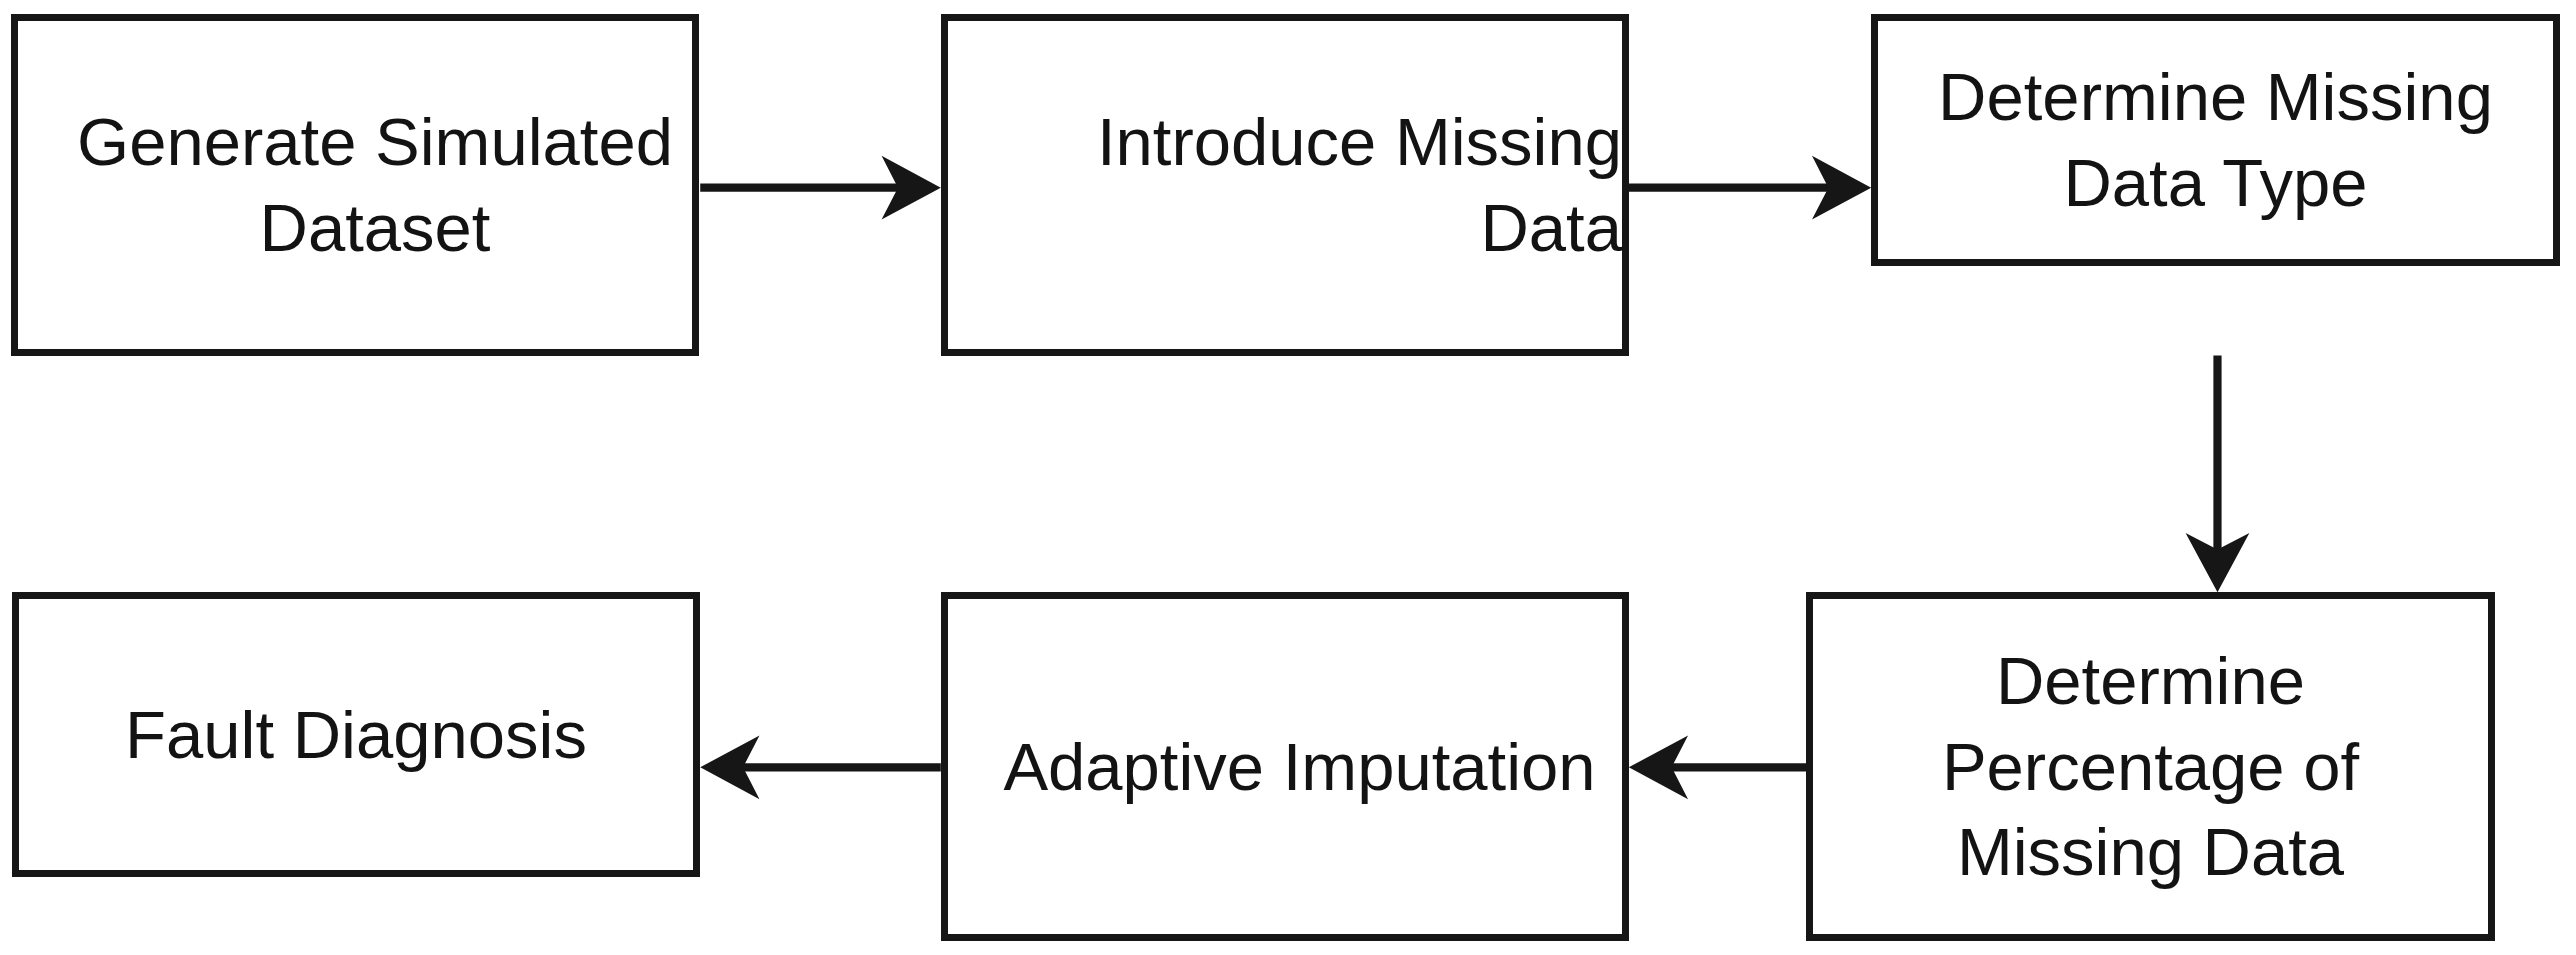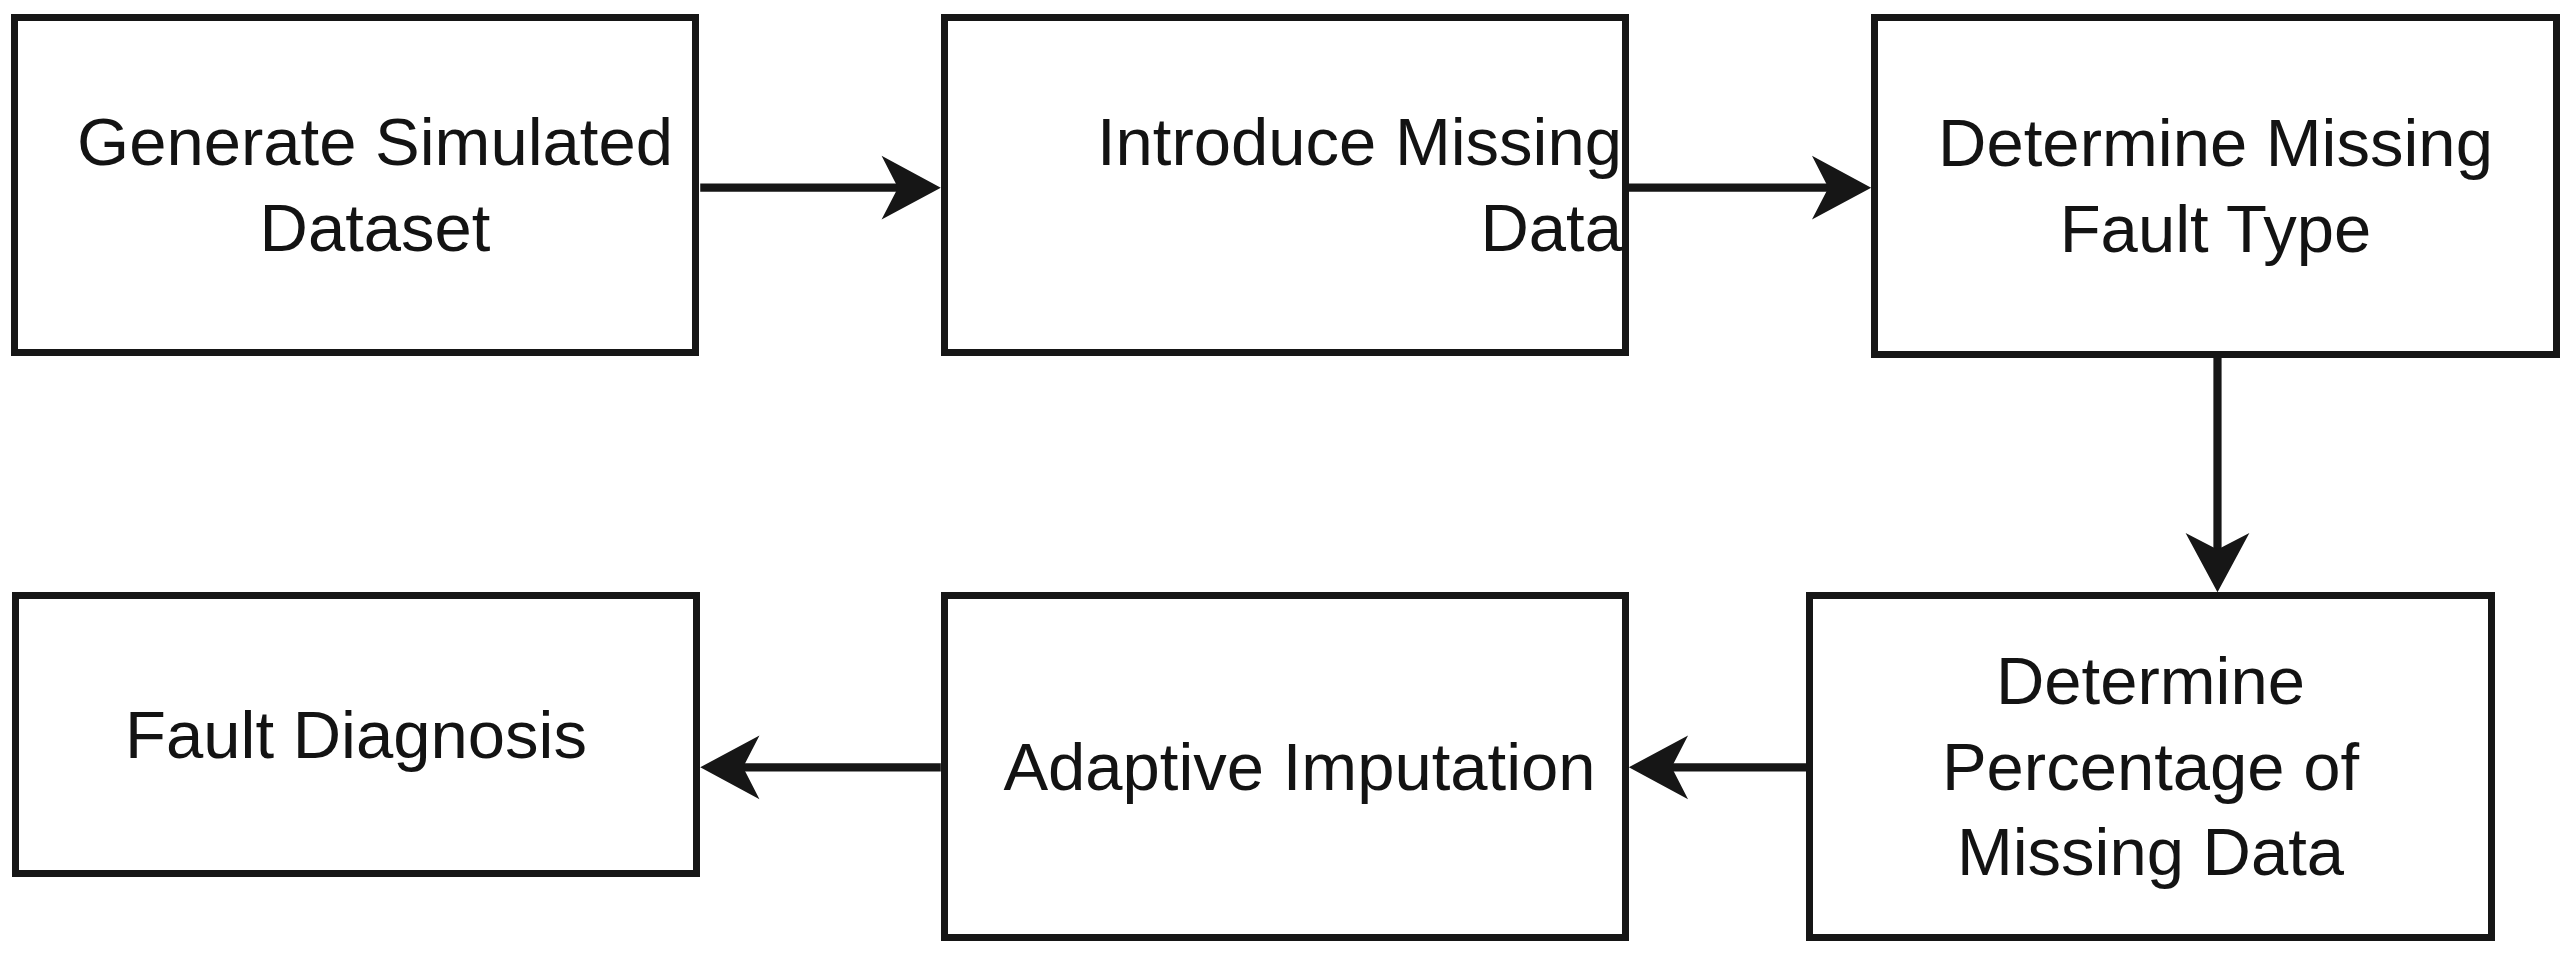--- a/index.html
+++ b/index.html
@@ -28,21 +28,21 @@
     color: #131313;
     font-size: 67px;
     line-height: 1.28;
     font-weight: 400;
   }
   .node .line { display: block; white-space: nowrap; }
 
   
   #node-generate   { left: 11px;   top: 13.7px;  width: 688px; height: 342px; padding-left: 40px; }
   #node-introduce  { left: 941px; top: 13.7px;  width: 688px; height: 342px; align-items: flex-end; }
-  #node-type       { left: 1871px; top: 13.7px;  width: 689px; height: 344px; }
+  #node-type       { left: 1871px; top: 13.7px;  width: 689px; height: 252px; }
   
   #node-percentage { left: 1806px; top: 592px; width: 689px; height: 349px; }
   #node-adaptive   { left: 941px; top: 592px; width: 688px; height: 349px; padding-left: 29px; }
   #node-fault      { left: 12px;   top: 592px; width: 688px; height: 285px; }
 
   svg.arrows {
     position: absolute;
     left: 0; top: 0;
     width: 2576px;
     height: 955px;
@@ -84,21 +84,21 @@
     <span class="line">Dataset</span>
   </div>
 
   <div class="node" id="node-introduce">
     <span class="line">Introduce Missing</span>
     <span class="line">Data</span>
   </div>
 
   <div class="node" id="node-type">
     <span class="line">Determine Missing</span>
-    <span class="line">Fault Type</span>
+    <span class="line">Data Type</span>
   </div>
 
   <div class="node" id="node-percentage">
     <span class="line">Determine</span>
     <span class="line">Percentage of</span>
     <span class="line">Missing Data</span>
   </div>
 
   <div class="node" id="node-adaptive">
     <span class="line">Adaptive Imputation</span>

